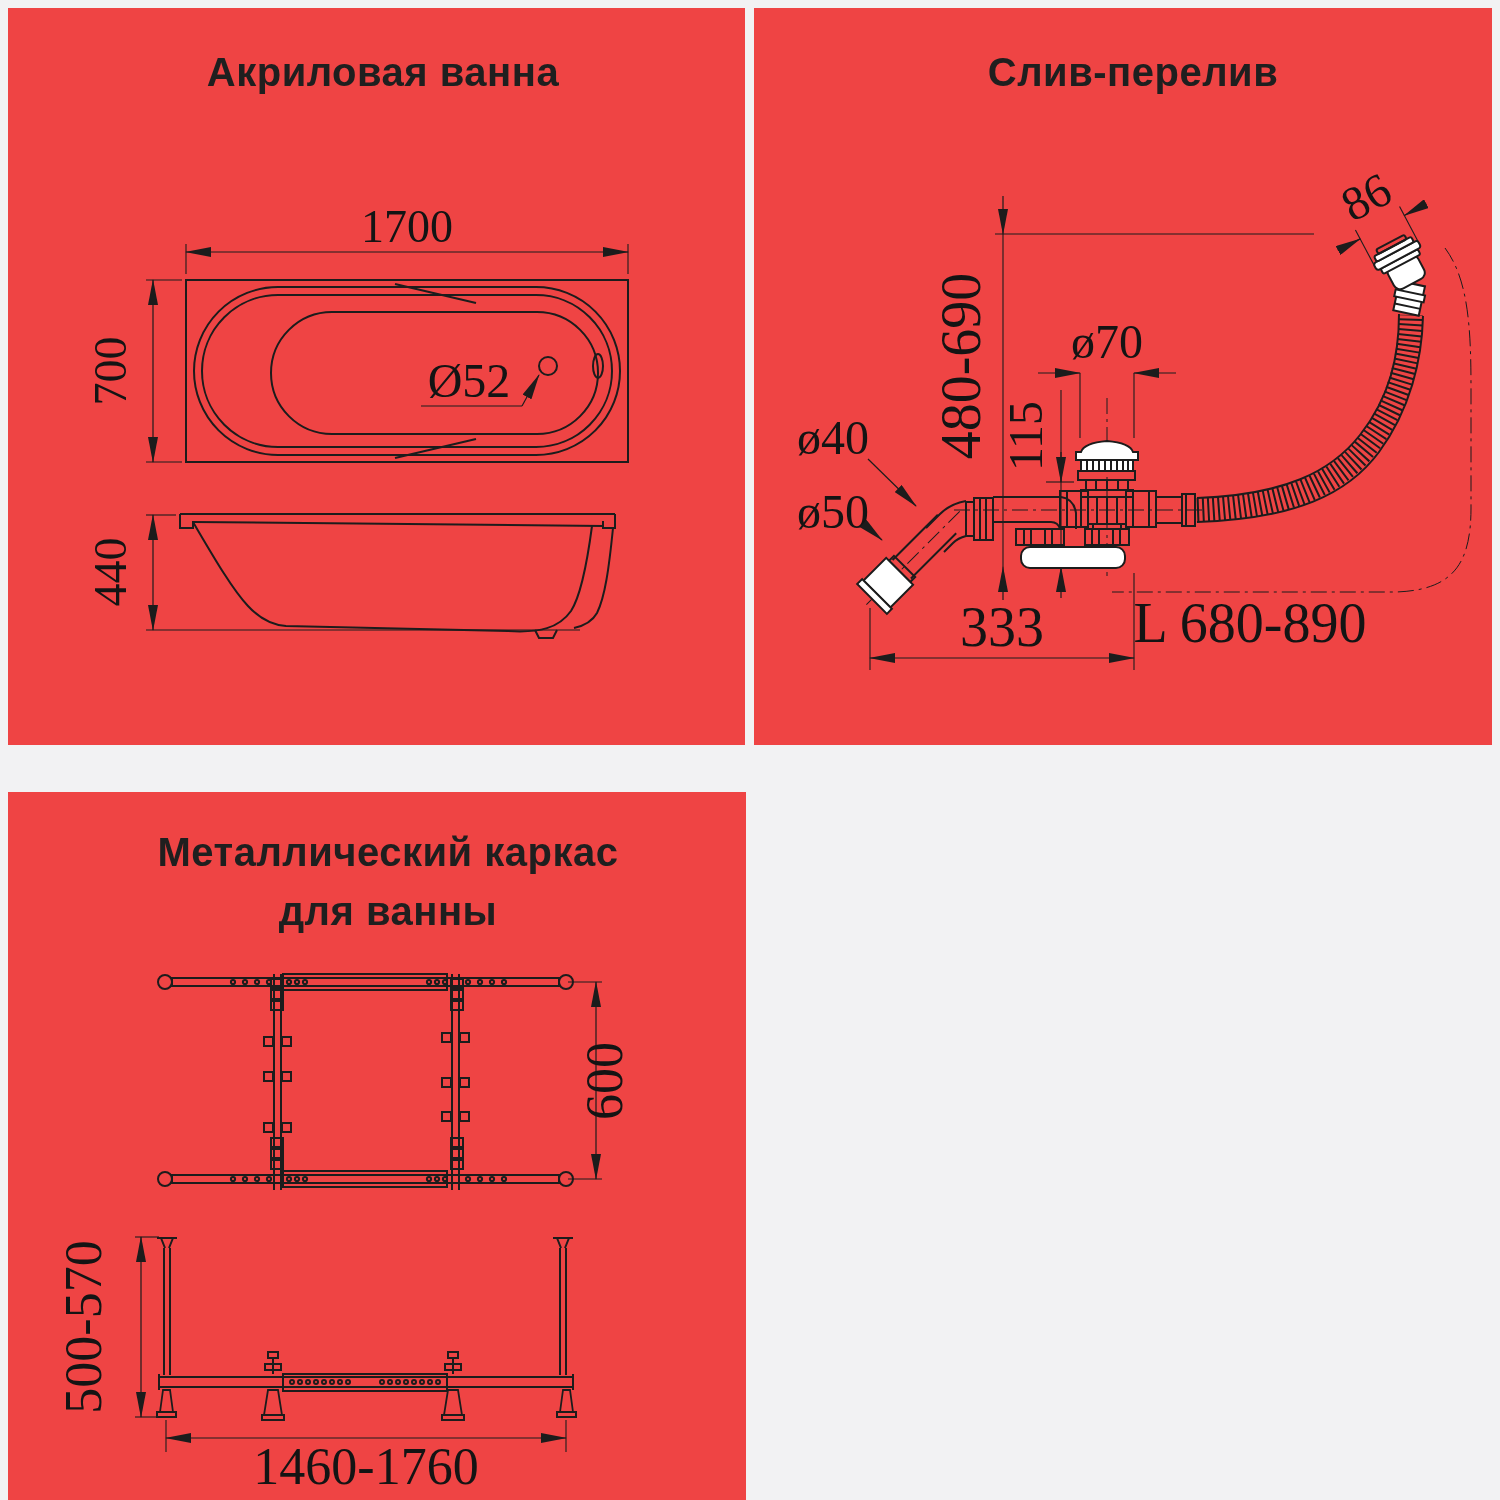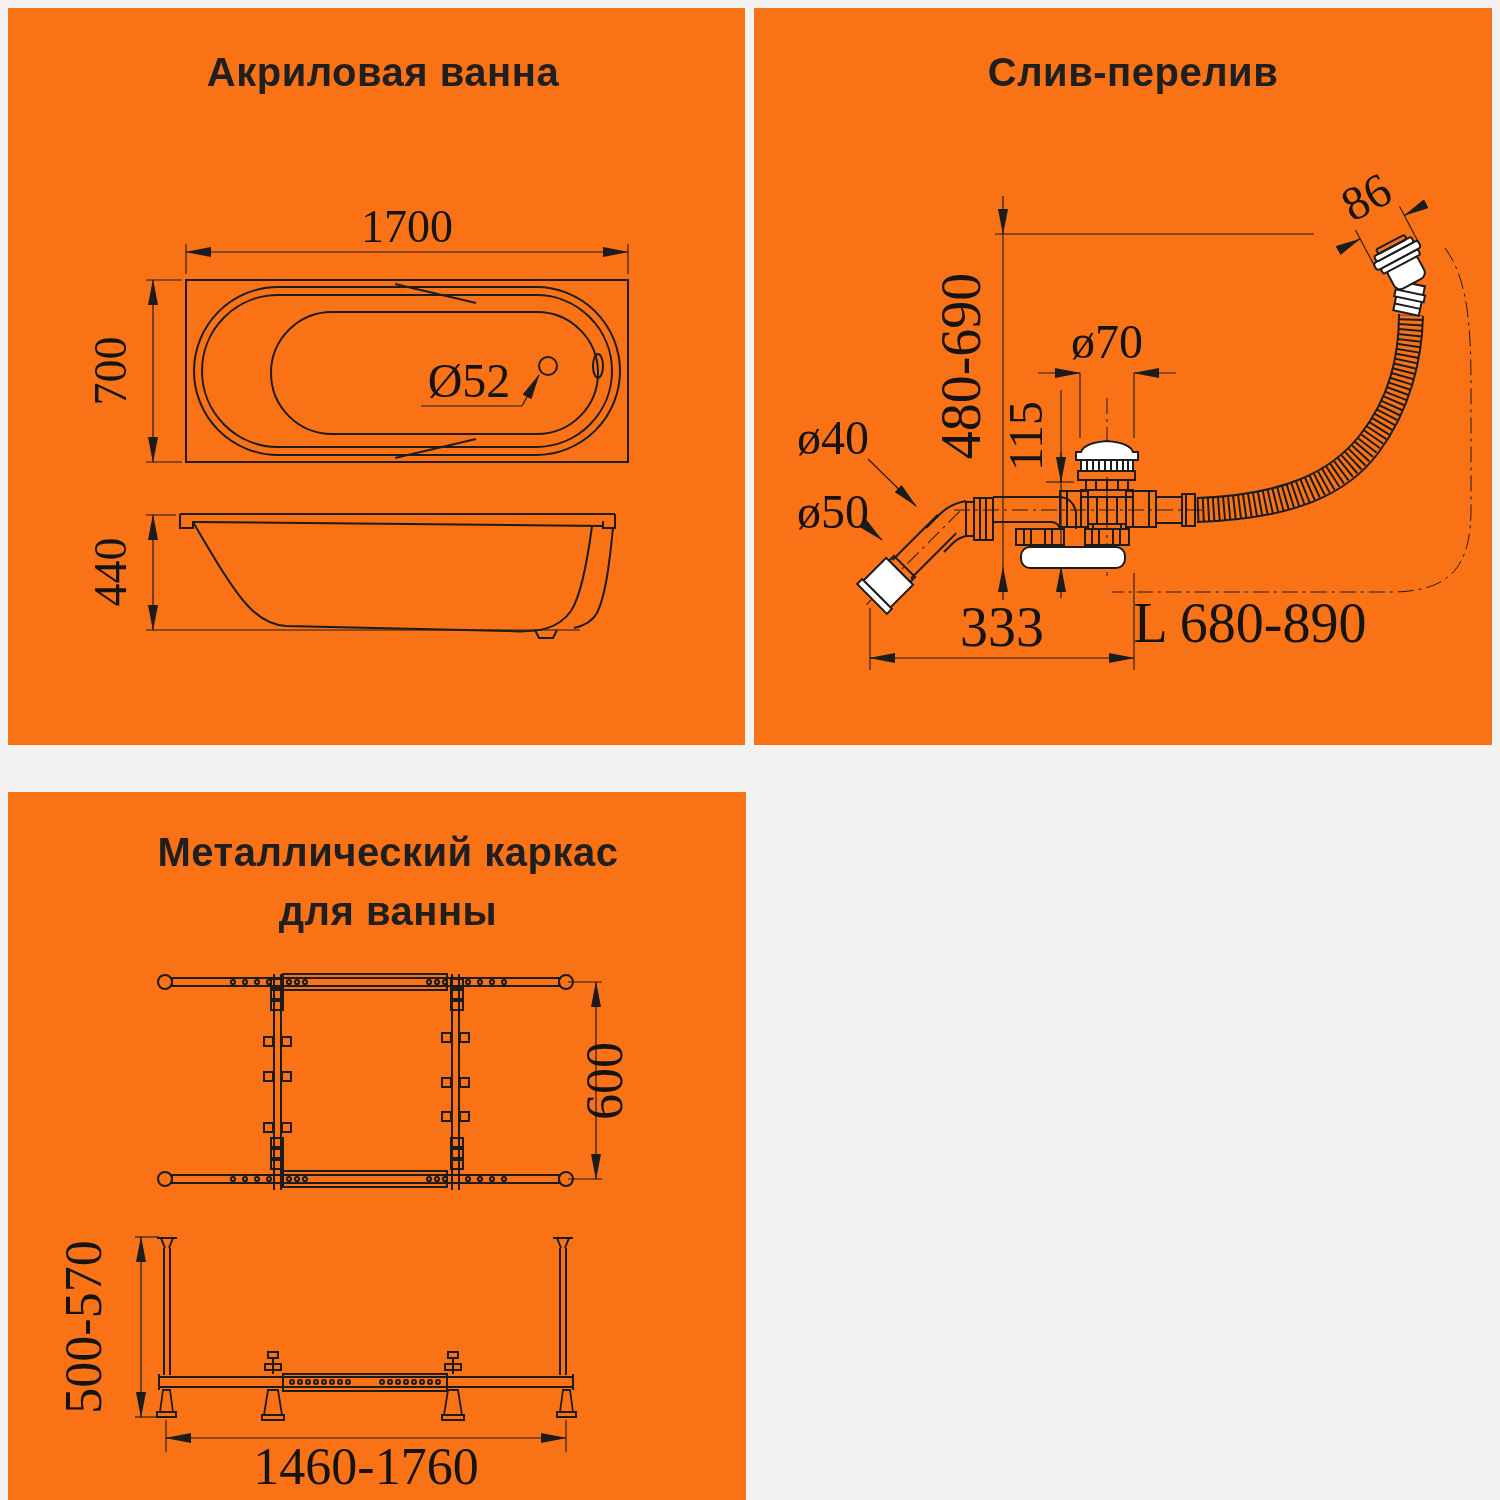--- a/index.html
+++ b/index.html
@@ -1,18 +1,18 @@
 <!DOCTYPE html>
 <html><head>
 <meta charset="utf-8">
 <style>
   html,body{margin:0;padding:0;}
   #stage{position:relative;width:1500px;height:1500px;background:#f2f2f3;overflow:hidden;
          font-family:"Liberation Sans",sans-serif;}
-  .panel{position:absolute;background:#f97316;}
+  .panel{position:absolute;background:#ef4444;}
   #panel-bathtub{left:8px;top:8px;width:737px;height:737px;}
   #panel-drain{left:754px;top:8px;width:738px;height:737px;text-align:right;}
   #panel-frame{left:8px;top:792px;width:738px;height:740px;}
   svg{display:block;}
   text{fill:#141414;text-anchor:middle;}
   .ttl{font-family:"Liberation Sans",sans-serif;font-weight:600;font-size:40px;letter-spacing:.5px;fill:#1f1f1f;}
   .d46{font-family:"Liberation Serif",serif;font-size:46px;}
   .d48{font-family:"Liberation Serif",serif;font-size:48px;}
   .d52{font-family:"Liberation Serif",serif;font-size:52px;}
   .d56{font-family:"Liberation Serif",serif;font-size:56px;}

